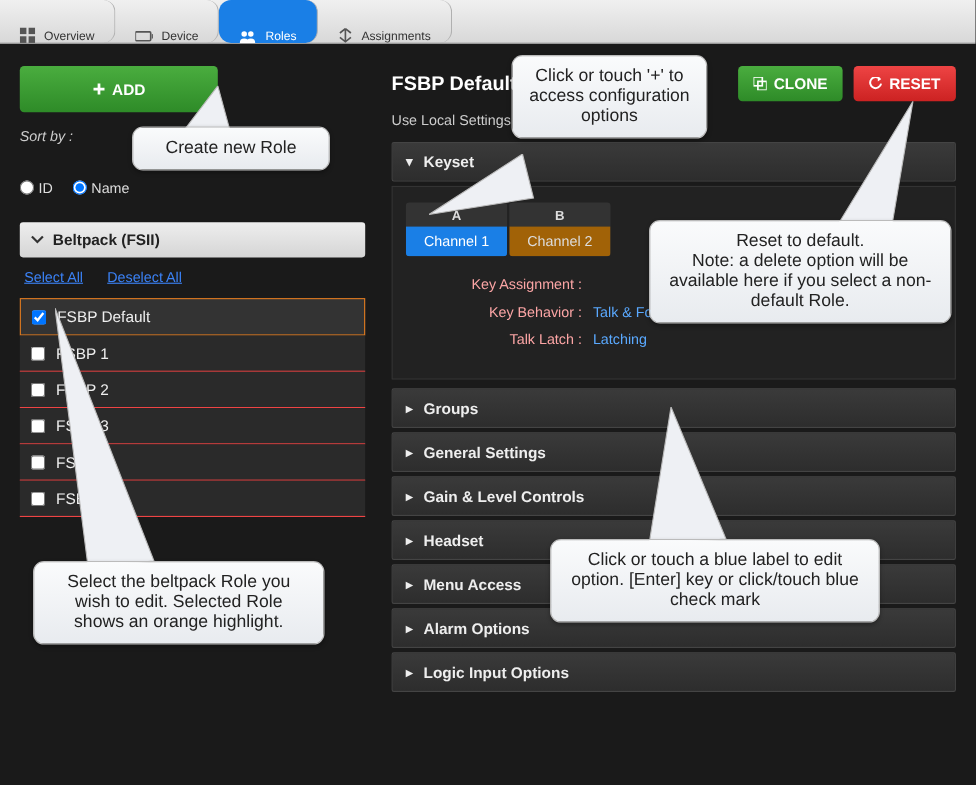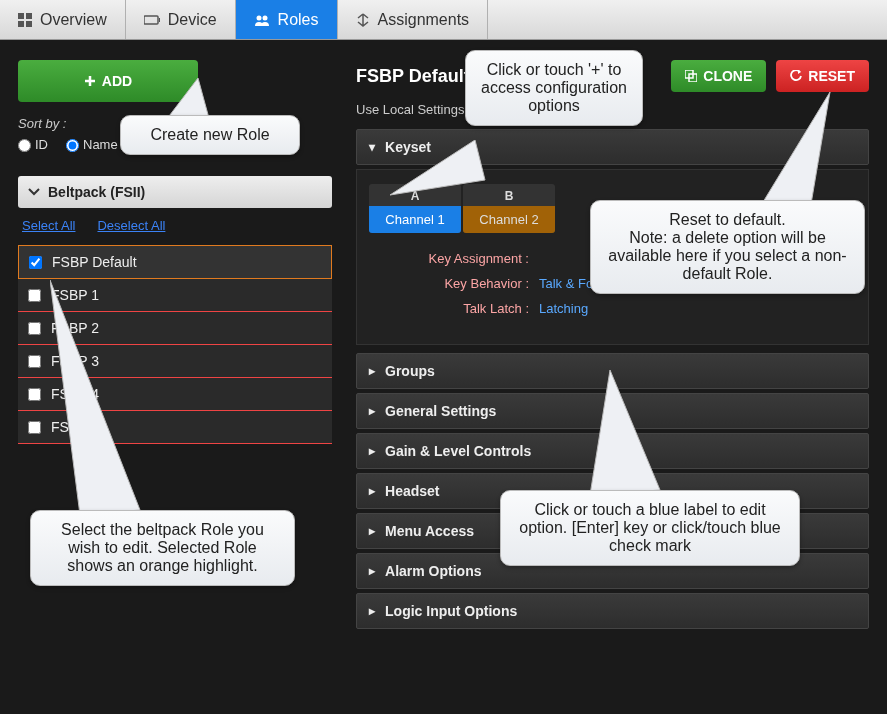--- a/index.html
+++ b/index.html
@@ -1,33 +1,33 @@
 <!DOCTYPE html>
 <html><head>
 <meta charset="utf-8">
 <style>
 * { box-sizing: border-box; margin: 0; padding: 0; font-family: Arial, Helvetica, sans-serif; }
 body { background: #1a1a1a; width: 887px; height: 714px; overflow: hidden; position: relative; }
 
 
 .top-nav { display: flex; background: linear-gradient(#f0f0f0, #d8d8d8); height: 40px; border-bottom: 1px solid #999; }
-.top-nav-item { display: flex; align-items: center; padding: 0 18px; color: #333; font-size: 16px; cursor: pointer; border-right: 1px solid #b0b0b0; }
+.top-nav-item { display: flex; align-items: flex-end; padding: 0 18px; color: #333; font-size: 11px; cursor: pointer; border-right: 1px solid #b0b0b0; border-radius: 11px; }
 .top-nav-item.active { background: #1a7fe6; color: #fff; }
 .top-nav-item .ic { margin-right: 8px; display: inline-flex; }
 
 .main { display: flex; height: calc(100% - 40px); }
 
 
 .left-panel { width: 350px; padding: 20px 18px; background: #1a1a1a; position: relative; }
 .btn { display: flex; align-items: center; justify-content: center; border: none; cursor: pointer; font-size: 14px; font-weight: bold; border-radius: 4px; color: #fff; }
 .btn-add { background: linear-gradient(#4aad3f, #2e8b28); width: 180px; height: 42px; }
 .btn .ic { margin-right: 6px; }
 .sort-row { margin-top: 14px; color: #ccc; font-size: 13px; font-style: italic; }
 .sort-opts { margin-top: 6px; display: flex; gap: 18px; color: #ddd; font-size: 13px; }
-.sort-opts label { display: flex; align-items: flex-end; gap: 4px; cursor: pointer; }
+.sort-opts label { display: flex; align-items: center; gap: 4px; cursor: pointer; margin-top: 26px; }
 .sort-opts input { cursor: pointer; }
 
 .acc-header { margin-top: 24px; background: linear-gradient(#eee, #d5d5d5); color: #222; padding: 8px 10px; font-size: 14px; font-weight: bold; display: flex; align-items: center; border-radius: 3px; cursor: pointer; }
 .acc-header .ic { margin-right: 8px; }
 
 .sel-links { display: flex; gap: 22px; padding: 10px 4px 6px 4px; font-size: 13px; }
 .sel-links span { color: #3b82f6; text-decoration: underline; cursor: pointer; }
 
 .role-list { margin-top: 6px; }
 .role-item { display: flex; align-items: center; padding: 8px 10px; background: #2a2a2a; color: #eee; font-size: 14px; border-bottom: 1px solid #ef4444; cursor: pointer; }

